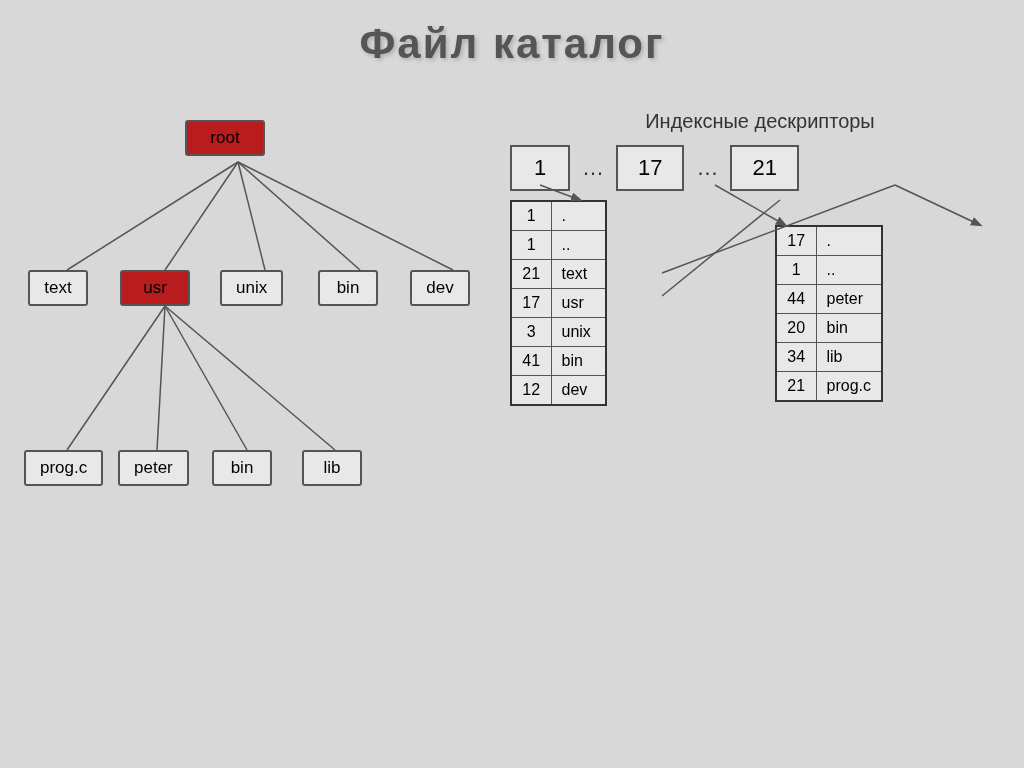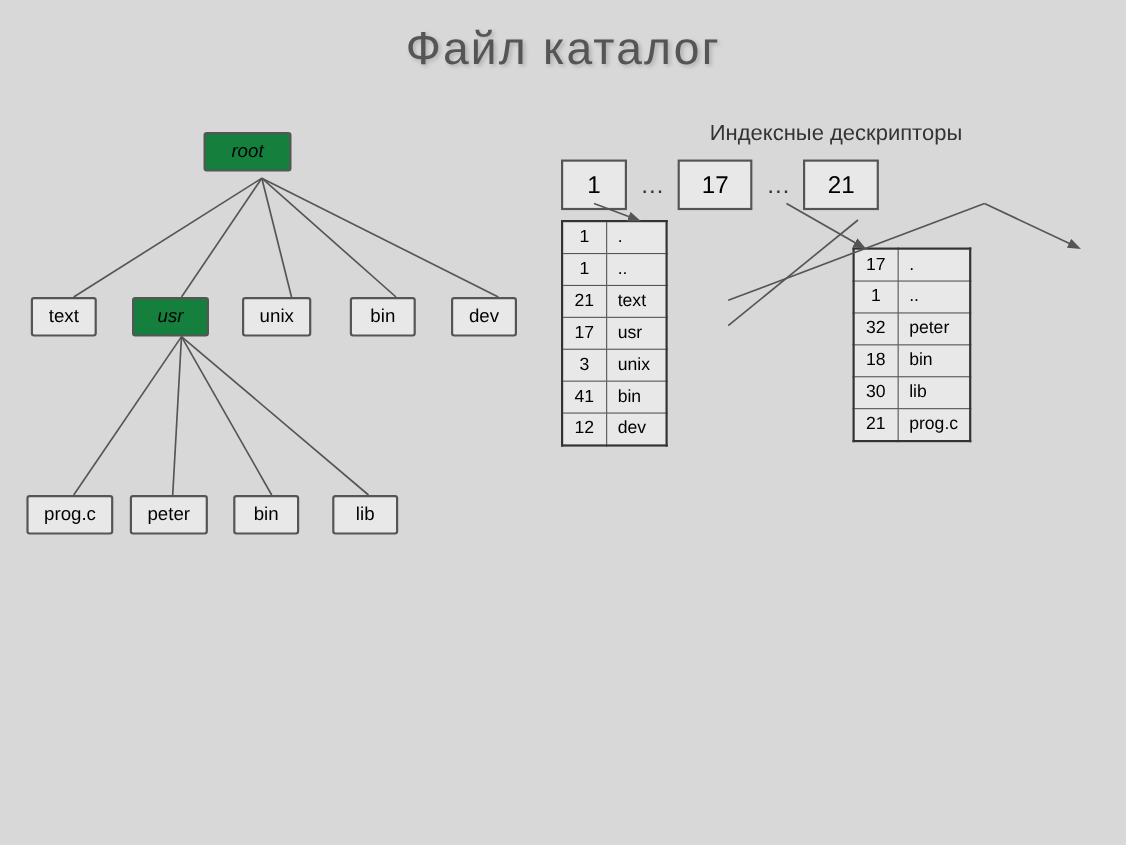--- a/index.html
+++ b/index.html
@@ -8,21 +8,21 @@
       font-family: Arial, sans-serif;
       width: 1024px;
       height: 768px;
       overflow: hidden;
       position: relative;
     }
 
     .page-title {
       text-align: center;
       font-size: 42px;
-      font-weight: normal;
+      font-weight: bold;
       color: #555;
       padding-top: 20px;
       letter-spacing: 2px;
       text-shadow: 2px 2px 4px rgba(0,0,0,0.2);
     }
 
     
     .tree-section {
       position: relative;
       width: 480px;
@@ -36,22 +36,21 @@
       padding: 6px 14px;
       font-size: 17px;
       text-align: center;
       border-radius: 3px;
       min-width: 60px;
     }
     .tree-node.light {
       background: #e8e8e8;
     }
     .tree-node.dark {
-      background: #15803d;
-      font-style: italic;
+      background: #b91c1c;
     }
 
     svg.tree-lines {
       position: absolute;
       top: 0; left: 0;
       width: 480px;
       height: 620px;
       pointer-events: none;
     }
 
@@ -222,29 +221,29 @@
     <tbody>
       <tr>
         <td>17</td>
         <td class="name-col">.</td>
       </tr>
       <tr>
         <td>1</td>
         <td class="name-col">..</td>
       </tr>
       <tr>
-        <td>32</td>
+        <td>44</td>
         <td class="name-col">peter</td>
       </tr>
       <tr>
-        <td>18</td>
+        <td>20</td>
         <td class="name-col">bin</td>
       </tr>
       <tr>
-        <td>30</td>
+        <td>34</td>
         <td class="name-col">lib</td>
       </tr>
       <tr>
         <td>21</td>
         <td class="name-col">prog.c</td>
       </tr>
     </tbody>
   </table>
 
 </div>

